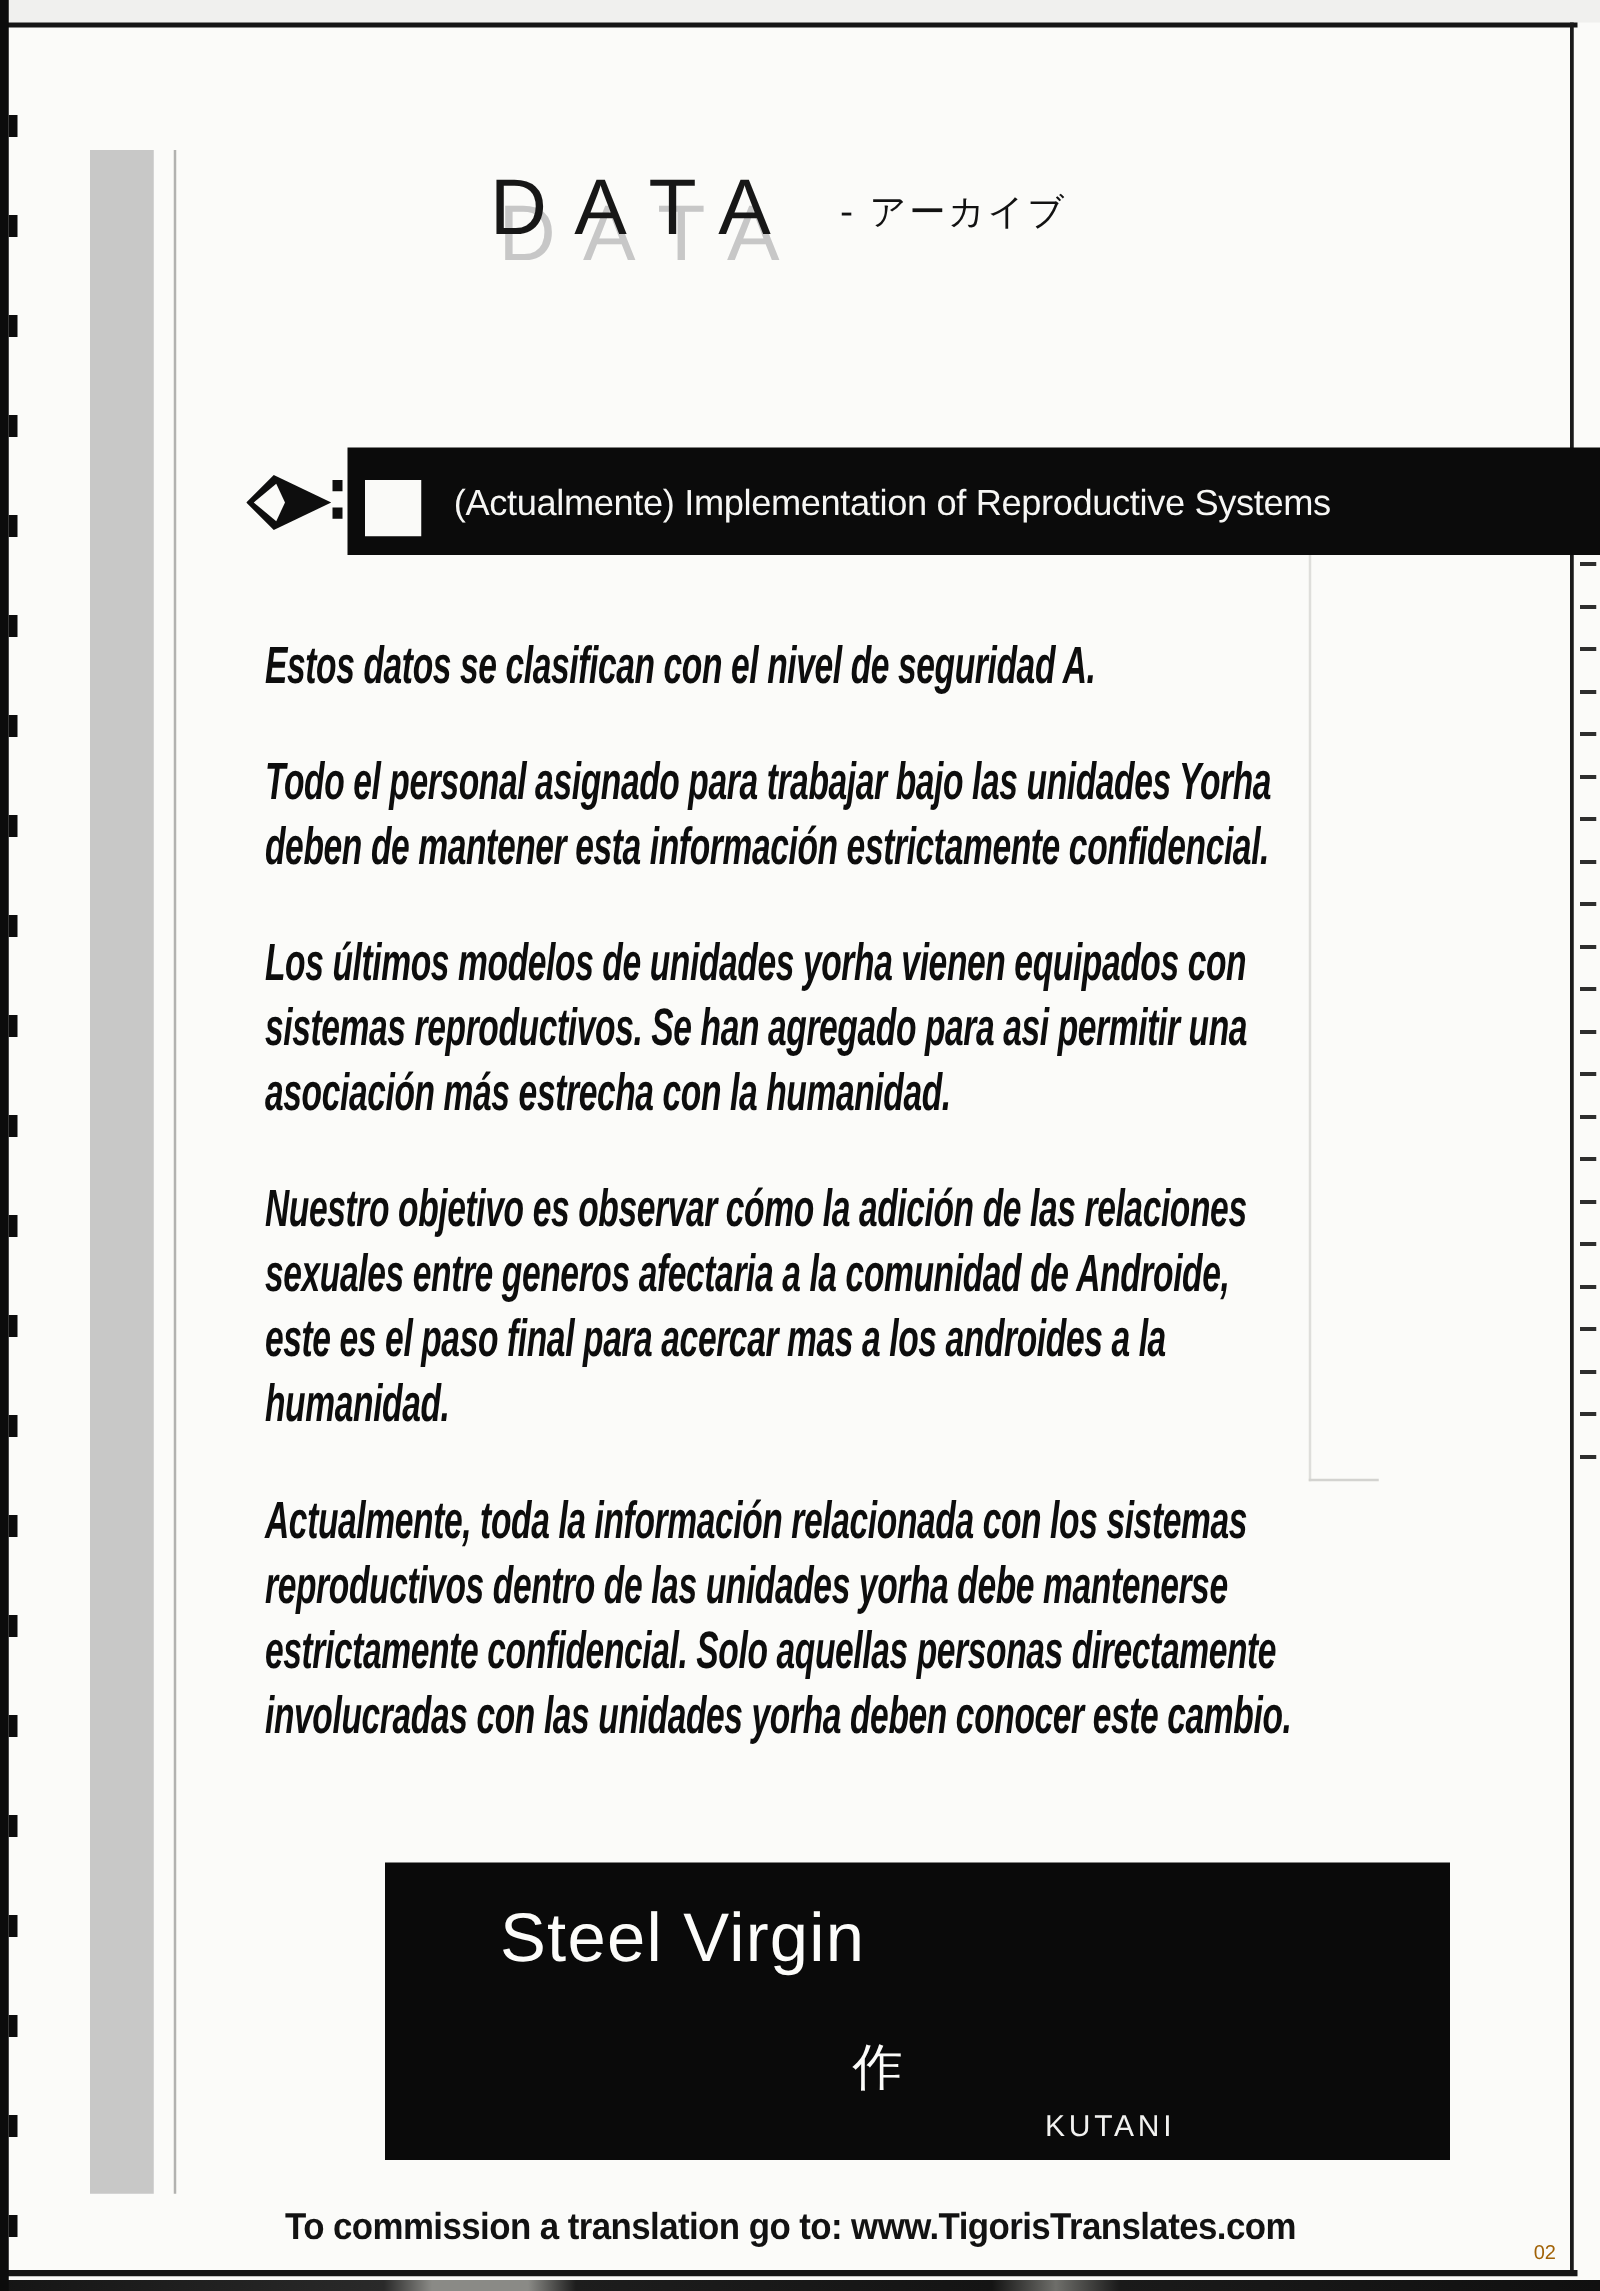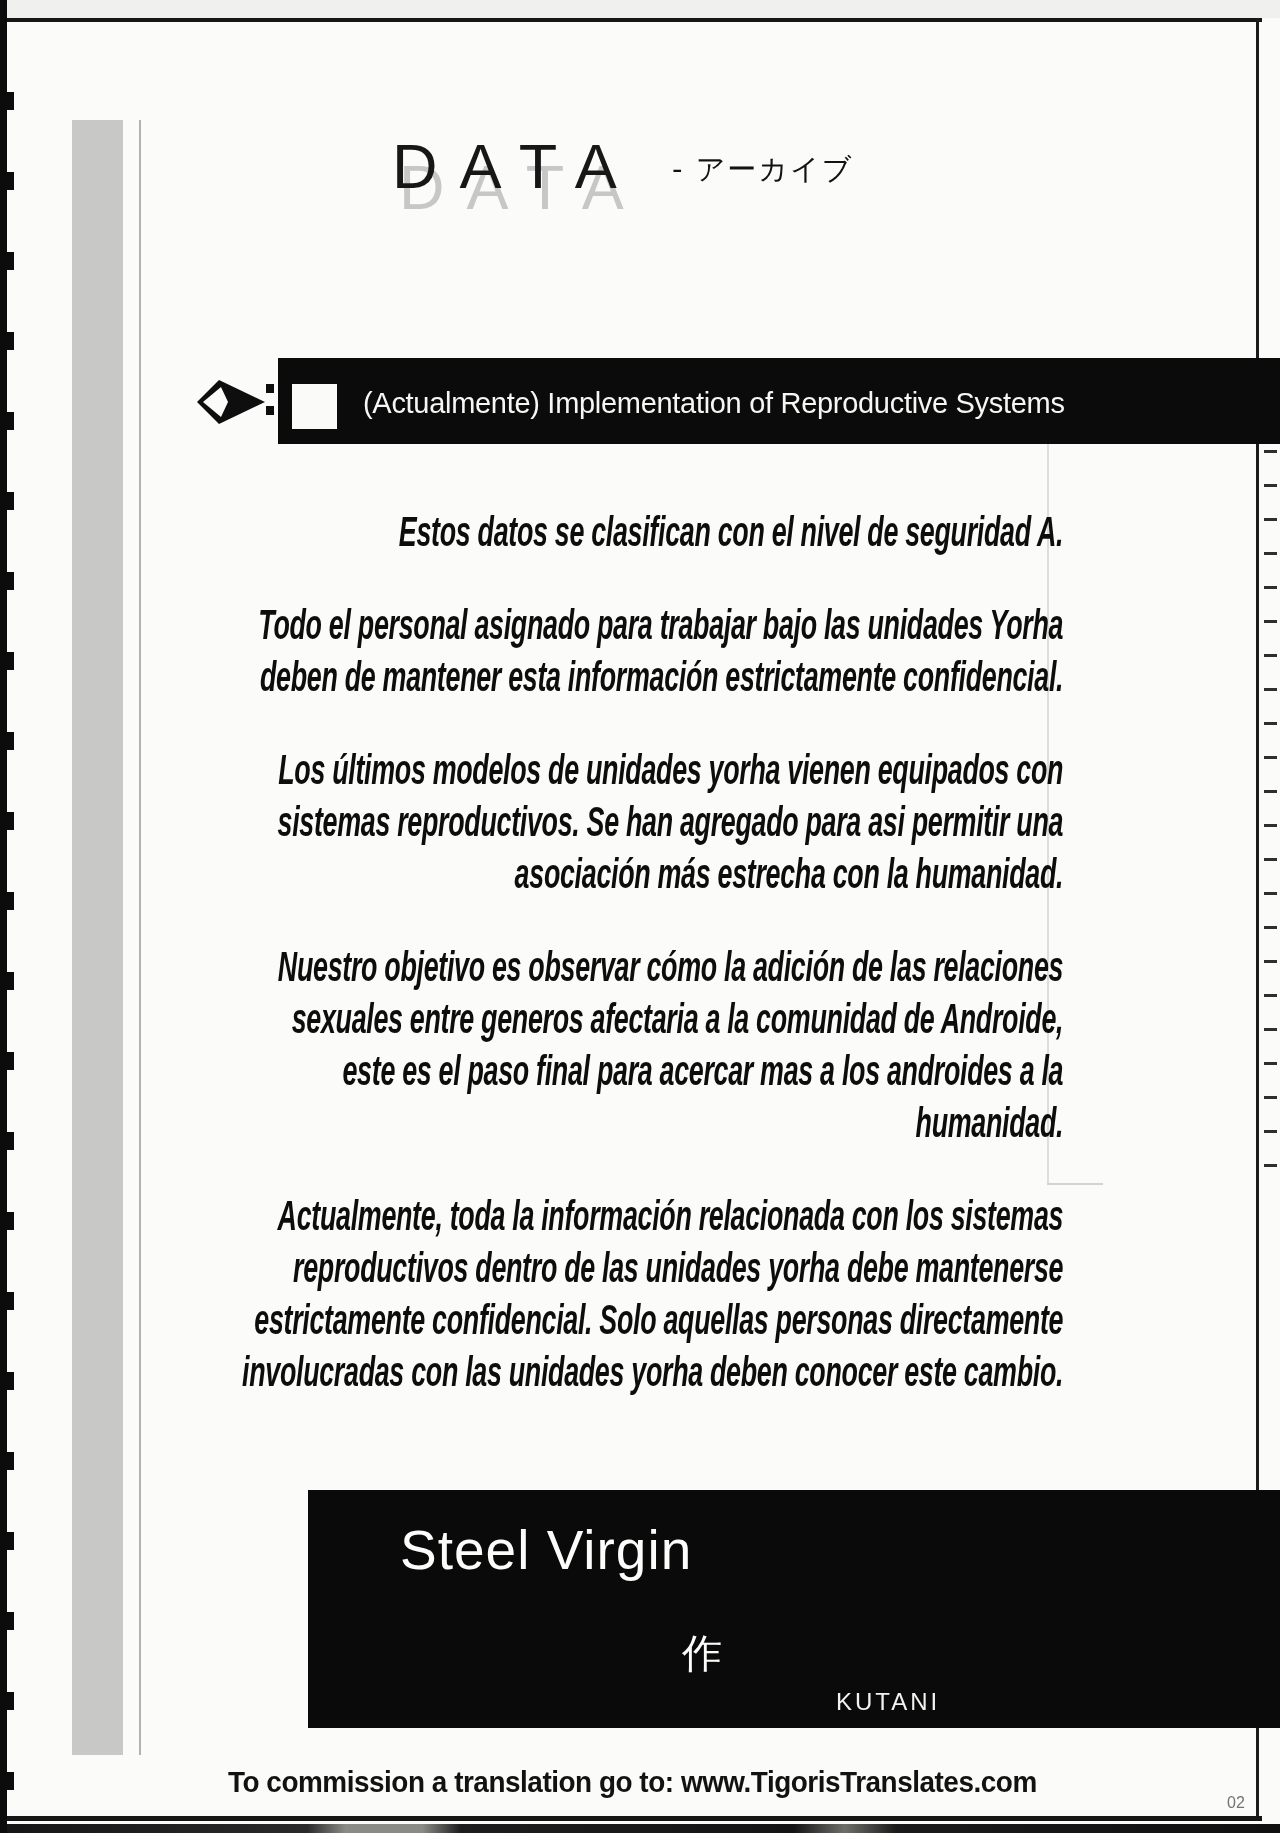--- a/index.html
+++ b/index.html
@@ -1,17 +1,17 @@
 <!DOCTYPE html>
 <html><head>
 <meta charset="utf-8">
 <style>
   html,body{margin:0;padding:0;background:#d8d8d4;}
   #scan{position:relative;width:1280px;height:1833px;background:#fbfbf9;overflow:hidden;
-        font-family:"Liberation Sans","DejaVu Sans",sans-serif;color:#101010;text-align:right;}
+        font-family:"Liberation Sans","DejaVu Sans",sans-serif;color:#101010;}
 
   
   .top-strip{position:absolute;left:0;top:0;width:1280px;height:18px;background:#f0f0ee;}
   .border-top{position:absolute;left:0;top:18px;width:1262px;height:4px;background:#161616;}
   .border-right{position:absolute;left:1256px;top:18px;width:3px;height:1802px;background:#1b1b1b;}
   .border-bottom{position:absolute;left:0;top:1816px;width:1262px;height:5px;background:#161616;}
   .bottom-strip{position:absolute;left:0;top:1824px;width:1280px;height:9px;
     background:linear-gradient(90deg,#151515 0%,#2a2a2a 24%,#8a8a86 27%,#8a8a86 33%,#1d1d1d 36%,#141414 62%,#6e6e6a 66%,#1a1a1a 70%,#101010 100%);}
   .spine{position:absolute;left:0;top:0;width:7px;height:1833px;background:#0c0c0c;}
   .spine-bumps{position:absolute;left:7px;top:30px;width:7px;height:1790px;
@@ -39,32 +39,32 @@
   .cbar .sq{width:45px;height:45px;background:#fafaf8;margin-left:14px;margin-top:10px;}
   .cbar .lbl{color:#f6f6f4;font-size:29px;font-weight:400;margin-left:26px;margin-top:4px;letter-spacing:-0.3px;}
 
   
   .body-col{position:absolute;left:212px;top:506px;width:1330px;
     font-weight:bold;font-style:italic;font-size:42px;line-height:52px;letter-spacing:-0.5px;
     transform:scaleX(0.64);transform-origin:left top;color:#0d0d0d;}
   .body-col p{margin:0 0 41px 0;white-space:pre-line;}
 
   
-  .tbox{position:absolute;left:308px;top:1490px;width:972px;height:238px;background:#0a0a0a;}
+  .tbox{position:absolute;left:308px;top:1490px;width:852px;height:238px;background:#0a0a0a;}
   .tbox .steel{position:absolute;left:92px;top:28px;color:#fcfcfa;font-size:55px;font-weight:400;letter-spacing:1px;}
   .tbox .saku{position:absolute;left:374px;top:136px;color:#fcfcfa;font-size:40px;
     font-family:"DejaVu Sans","Liberation Sans",sans-serif;}
   .tbox .kanji{position:absolute;left:478px;top:108px;color:#fcfcfa;font-size:68px;
     font-family:"DejaVu Sans","Liberation Sans",sans-serif;letter-spacing:4px;}
   .tbox .romaji{position:absolute;left:528px;top:198px;color:#f2f2f0;font-size:24px;letter-spacing:3px;}
 
   
   .commission{position:absolute;left:228px;top:1765px;font-size:30px;font-weight:bold;
     letter-spacing:-0.5px;transform:scaleX(0.93);transform-origin:left top;color:#121212;}
-  .pagenum{position:absolute;left:1227px;top:1794px;font-size:16px;color:#737373;}
+  .pagenum{position:absolute;left:1227px;top:1794px;font-size:16px;color:#a16207;}
 </style>
 </head>
 <body>
 
 <div id="scan">
 
   <div class="top-strip"></div>
   <div class="border-top"></div>
   <div class="border-right"></div>
   <div class="border-bottom"></div>

